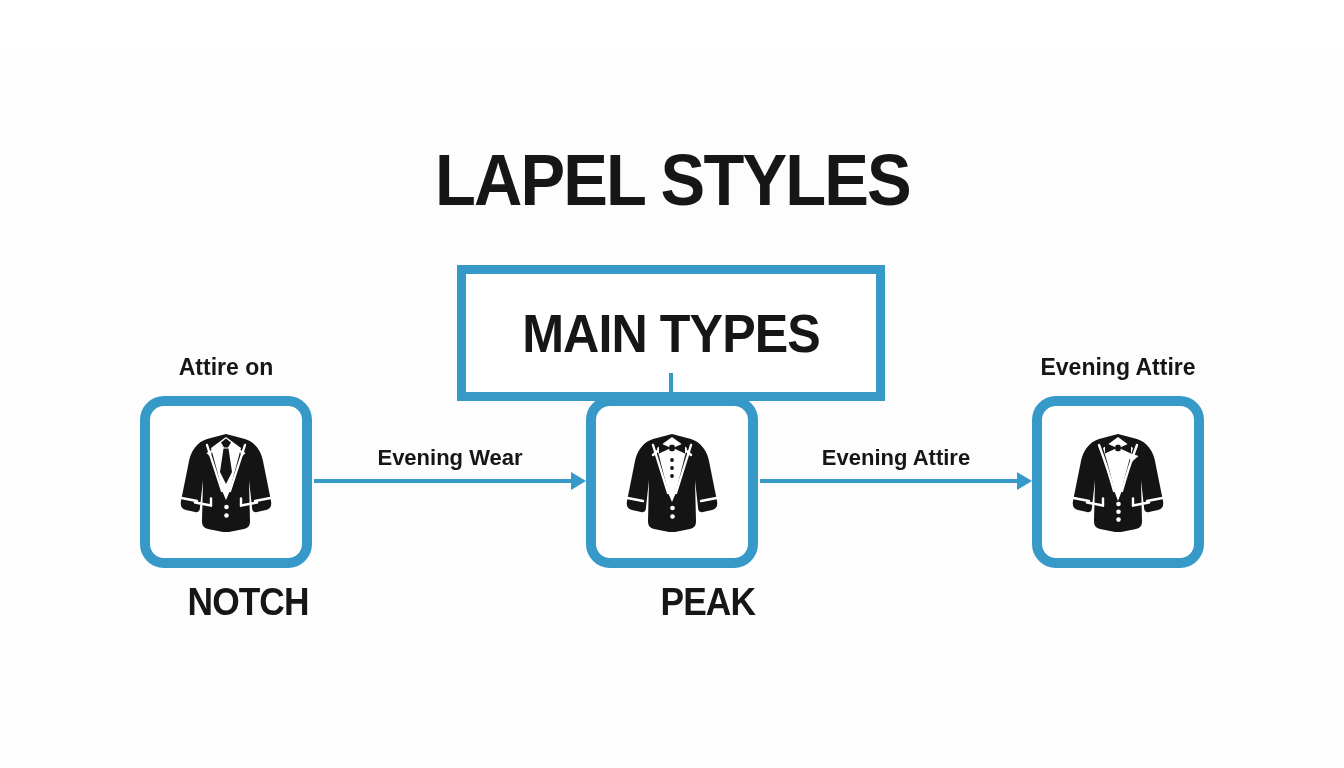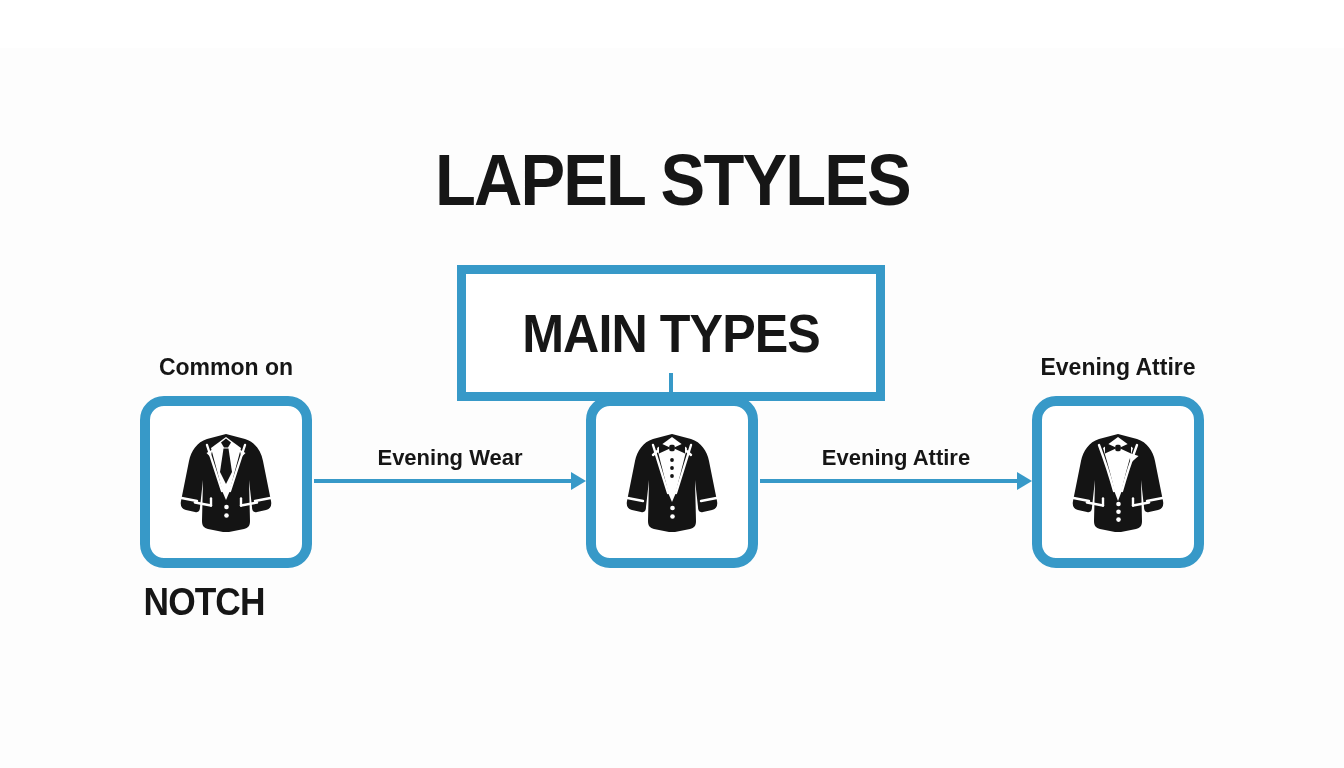--- a/index.html
+++ b/index.html
@@ -78,21 +78,21 @@
     color: var(--text);
   }
   .caption.notch { left: 139px; }
   .caption.shawl { left: 1031px; }
 
   
   .node-label {
     position: absolute;
     top: 533px;
     width: 174px;
-    text-align: left;
+    text-align: right;
     font-size: 38px; font-weight: bold; letter-spacing: -1px;
     color: var(--text);
   }
   .node-label.notch { left: 139px; }
   .node-label.peak  { left: 585px; }
   .node-label.shawl { left: 1031px; }
 
   
   .arrow-line {
     position: absolute;
@@ -141,21 +141,21 @@
   <div class="v-connector"></div>
 
   <div class="edge-label e1">Evening Wear</div>
   <div class="arrow-line a1"></div>
   <div class="arrow-head a1"></div>
 
   <div class="edge-label e2">Evening Attire</div>
   <div class="arrow-line a2"></div>
   <div class="arrow-head a2"></div>
 
-  <div class="caption notch">Common on</div>
+  <div class="caption notch">Attire on</div>
   <div class="caption shawl">Evening Attire</div>
 
   <div class="node-box notch">
     <svg class="jacket-svg" viewBox="0 0 120 120" width="120" height="120">
       <path fill="var(--icon)" d="M60 12 L41 17 C31 20 25 29 23 39 L15 79 C14 84 16 87 20 88 L29 90 C33 91 34 88 34 85 L37 58 L36 99 C36 104 38 106 42 107 L57 110 L63 110 L78 107 C82 106 84 104 84 99 L83 58 L86 85 C86 88 87 91 91 90 L100 88 C104 87 106 84 105 79 L97 39 C95 29 89 20 79 17 Z"></path>
       <path fill="#ffffff" d="M60 15 L45 26 L57 71 L60 78 L63 71 L75 26 Z"></path>
       <g stroke="#ffffff" stroke-width="2.4" stroke-linecap="round" fill="none">
         <path d="M41 23 L56 69"></path>
         <path d="M79 23 L64 69"></path>
         <path d="M15.5 76 L31 79"></path>
@@ -191,20 +191,23 @@
       </g>
       <path fill="var(--icon)" d="M47 20.5 L59 26 L47 31.5 Z"></path>
       <path fill="var(--icon)" d="M73 20.5 L61 26 L73 31.5 Z"></path>
       <rect fill="var(--icon)" x="57.3" y="22.8" width="5.4" height="6.4" rx="1.6"></rect>
       <circle fill="var(--icon)" cx="60" cy="38" r="1.9"></circle>
       <circle fill="var(--icon)" cx="60" cy="46" r="1.9"></circle>
       <circle fill="var(--icon)" cx="60" cy="54" r="1.9"></circle>
       <circle fill="#ffffff" cx="60.5" cy="86" r="2.3"></circle>
       <circle fill="#ffffff" cx="60.5" cy="94.5" r="2.3"></circle>
     </svg>
+  </div>
+  <div class="node-label peak">
+    <span class="cond">PEAK</span>
   </div>
 
   <div class="node-box shawl">
     <svg class="jacket-svg" viewBox="0 0 120 120" width="120" height="120">
       <path fill="var(--icon)" d="M60 12 L41 17 C31 20 25 29 23 39 L15 79 C14 84 16 87 20 88 L29 90 C33 91 34 88 34 85 L37 58 L36 99 C36 104 38 106 42 107 L57 110 L63 110 L78 107 C82 106 84 104 84 99 L83 58 L86 85 C86 88 87 91 91 90 L100 88 C104 87 106 84 105 79 L97 39 C95 29 89 20 79 17 Z"></path>
       <path fill="#ffffff" d="M60 15 L45 26 Q53 52 57 71 L60 79 L63 71 Q67 52 75 26 Z"></path>
       <g stroke="#ffffff" stroke-width="2.4" stroke-linecap="round" fill="none">
         <path d="M41 23 Q50 47 56 69"></path>
         <path d="M79 23 Q70 47 64 69"></path>
         <path d="M15.5 76 L31 79"></path>

